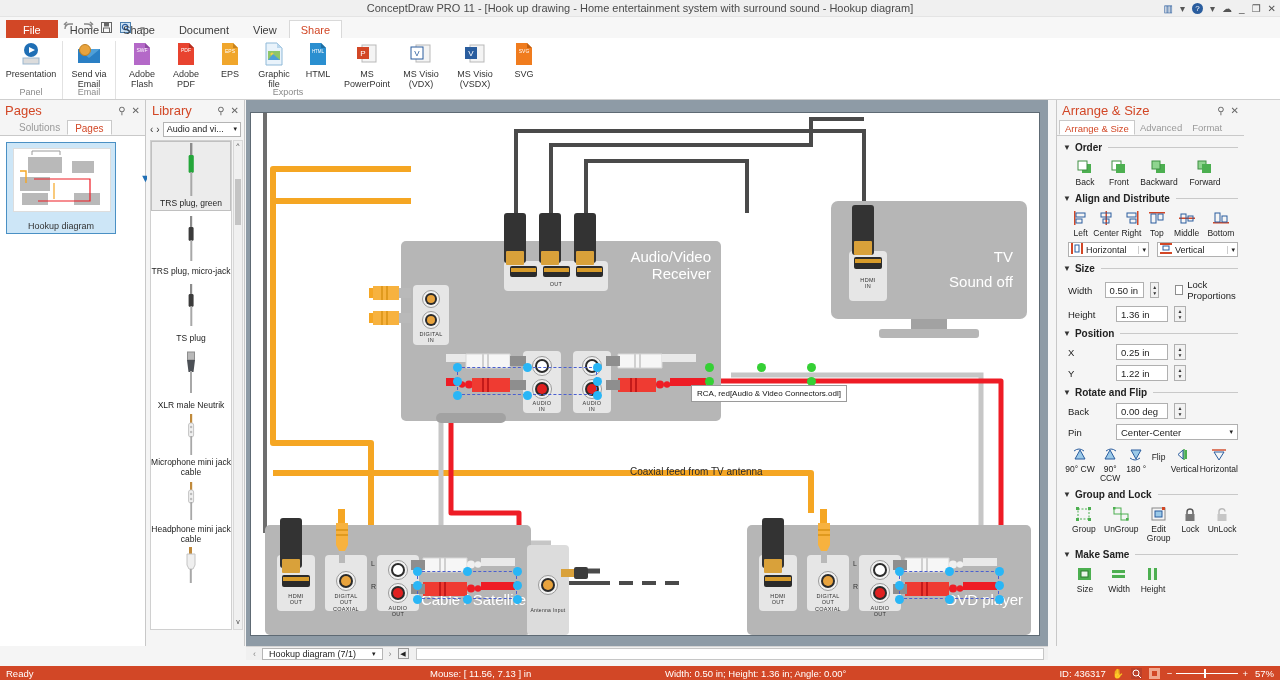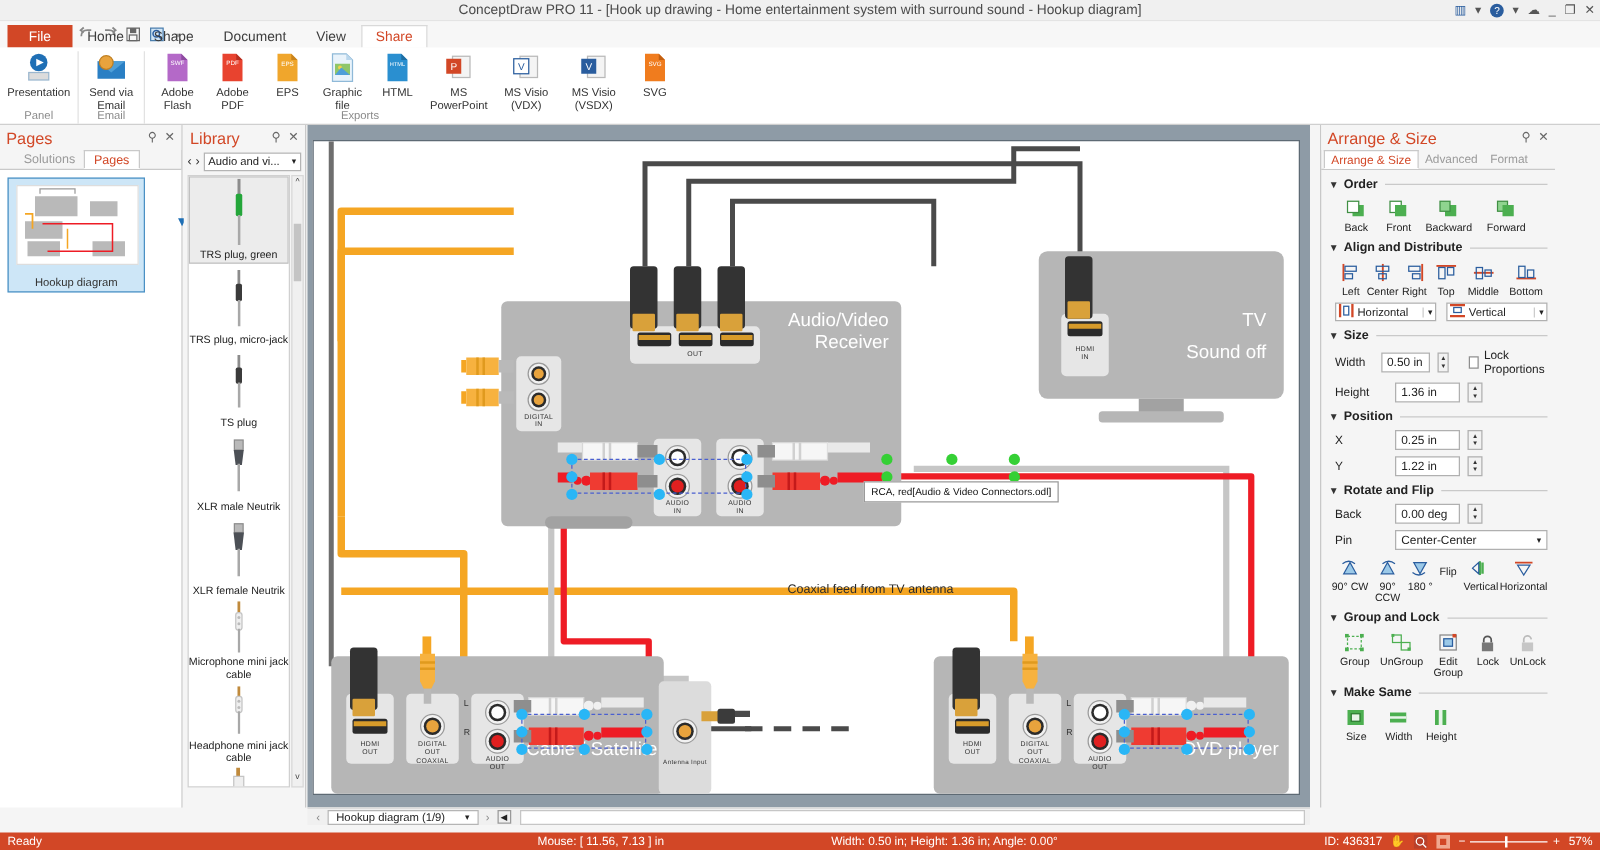--- a/index.html
+++ b/index.html
@@ -503,30 +503,20 @@
           <svg width="16" height="46">
               <rect x="4.5" y="2" width="7" height="8" fill="#b9b9b9" stroke="#8d8d8d"></rect>
               <path d="M4 10 L12 10 L10.5 22 L5.5 22 Z" fill="#4c5056"></path>
               <rect x="7" y="21" width="2" height="22" fill="#a8a8a8"></rect>
             </svg>
         </span>
         <span class="lab">XLR male Neutrik</span>
       </div>
       <div class="lib-item">
         <span class="shp">
-          <svg width="16" height="46">
-              <rect x="4.5" y="2" width="7" height="7" fill="#b9b9b9" stroke="#8d8d8d"></rect>
-              <path d="M3.8 9 L12.2 9 L10.5 23 L5.5 23 Z" fill="#4c5056"></path>
-              <rect x="7" y="22" width="2" height="22" fill="#a8a8a8"></rect>
-            </svg>
-        </span>
-        <span class="lab">XLR female Neutrik</span>
-      </div>
-      <div class="lib-item">
-        <span class="shp">
           <svg width="14" height="42">
               <rect x="6" y="0" width="2.2" height="9" fill="#c08a3c"></rect>
               <rect x="4.6" y="9" width="5" height="14" rx="2" fill="#efefef" stroke="#c4c4c4"></rect>
               <circle cx="7.1" cy="13" r="1.2" fill="#bbb"></circle>
               <circle cx="7.1" cy="18" r="1.2" fill="#bbb"></circle>
               <rect x="6.3" y="22" width="1.8" height="19" fill="#a8a8a8"></rect>
             </svg>
         </span>
         <span class="lab">Microphone mini jack cable</span>
       </div>
@@ -1270,21 +1260,21 @@
             </span>
           <span class="lb">Height</span>
         </div>
       </div>
     </div>
   </div>
 
   <div class="pagebar">
     <span class="nav">‹</span>
     <span class="tabbox">
-      <span>Hookup diagram (1/9)</span>
+      <span>Hookup diagram (7/1)</span>
       <span style="font-size:7px;">▾</span>
     </span>
     <span class="nav">›</span>
     <span class="sq">◀</span>
     <span class="rest"></span>
   </div>
 
   <div class="statusbar">
     <span class="sb-left">Ready</span>
     <span class="sb-mouse">Mouse: [ 11.56, 7.13 ] in</span>

